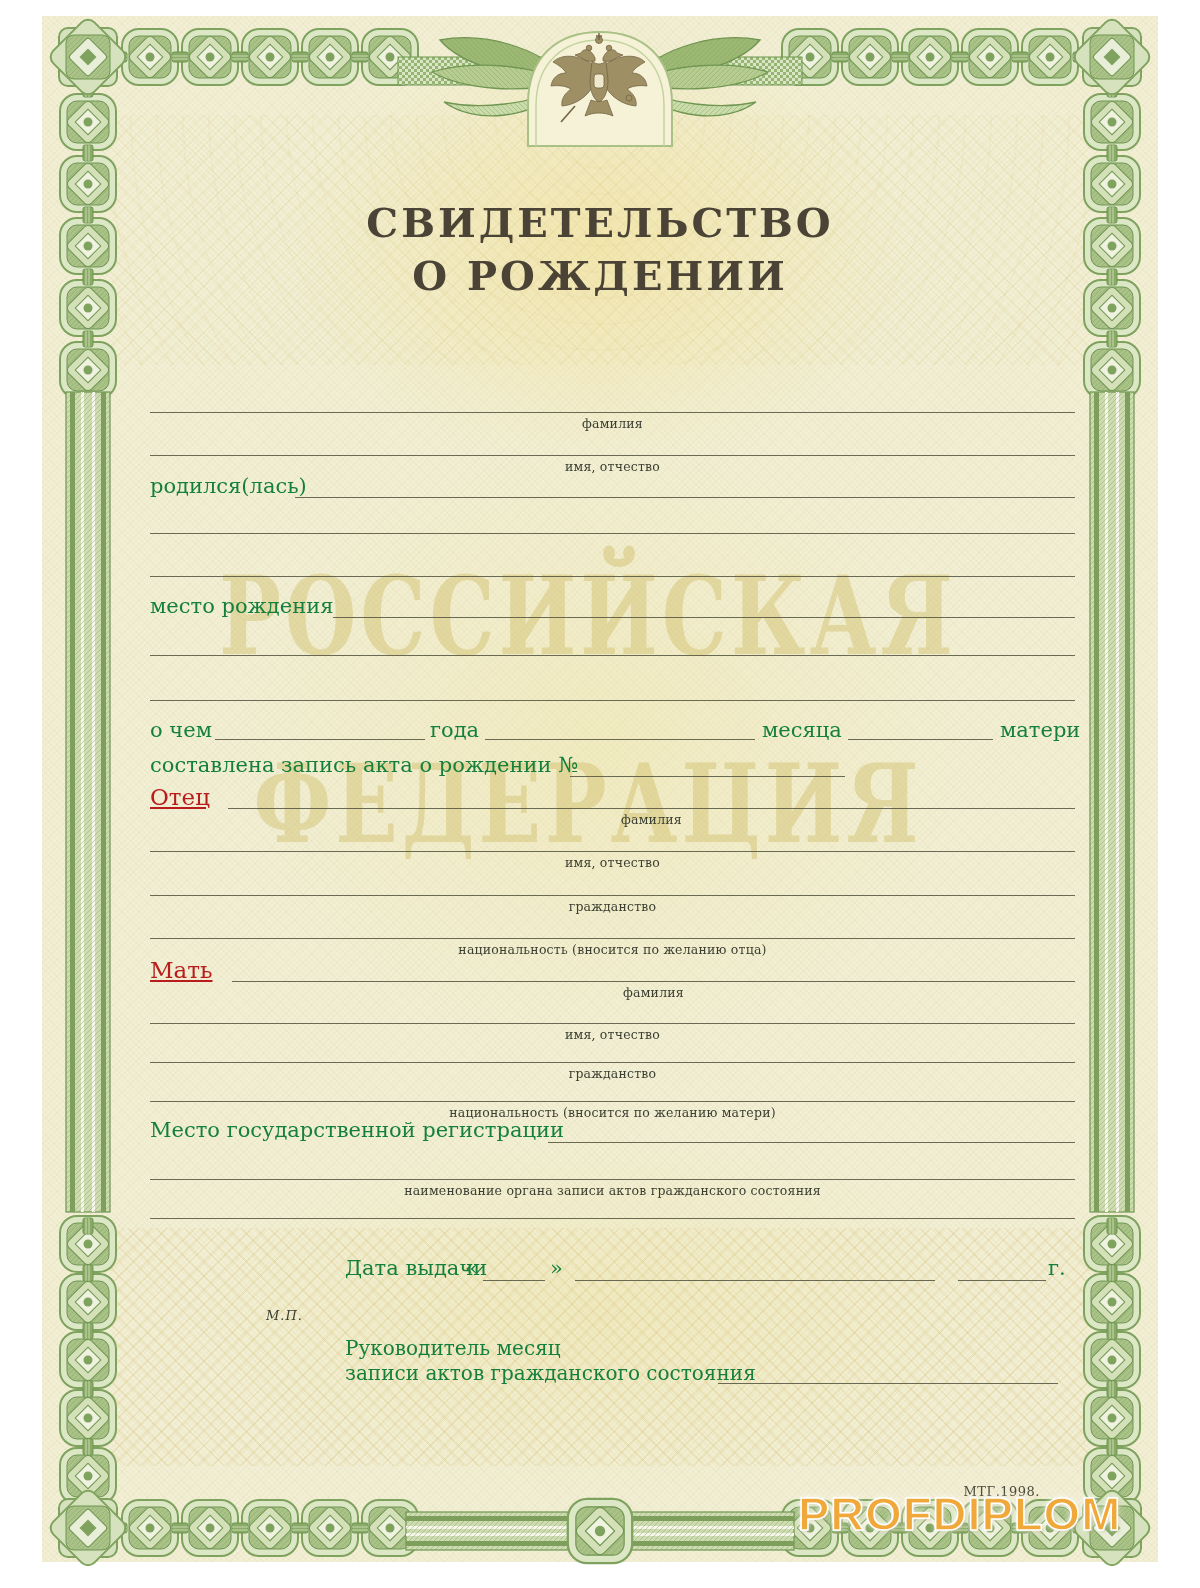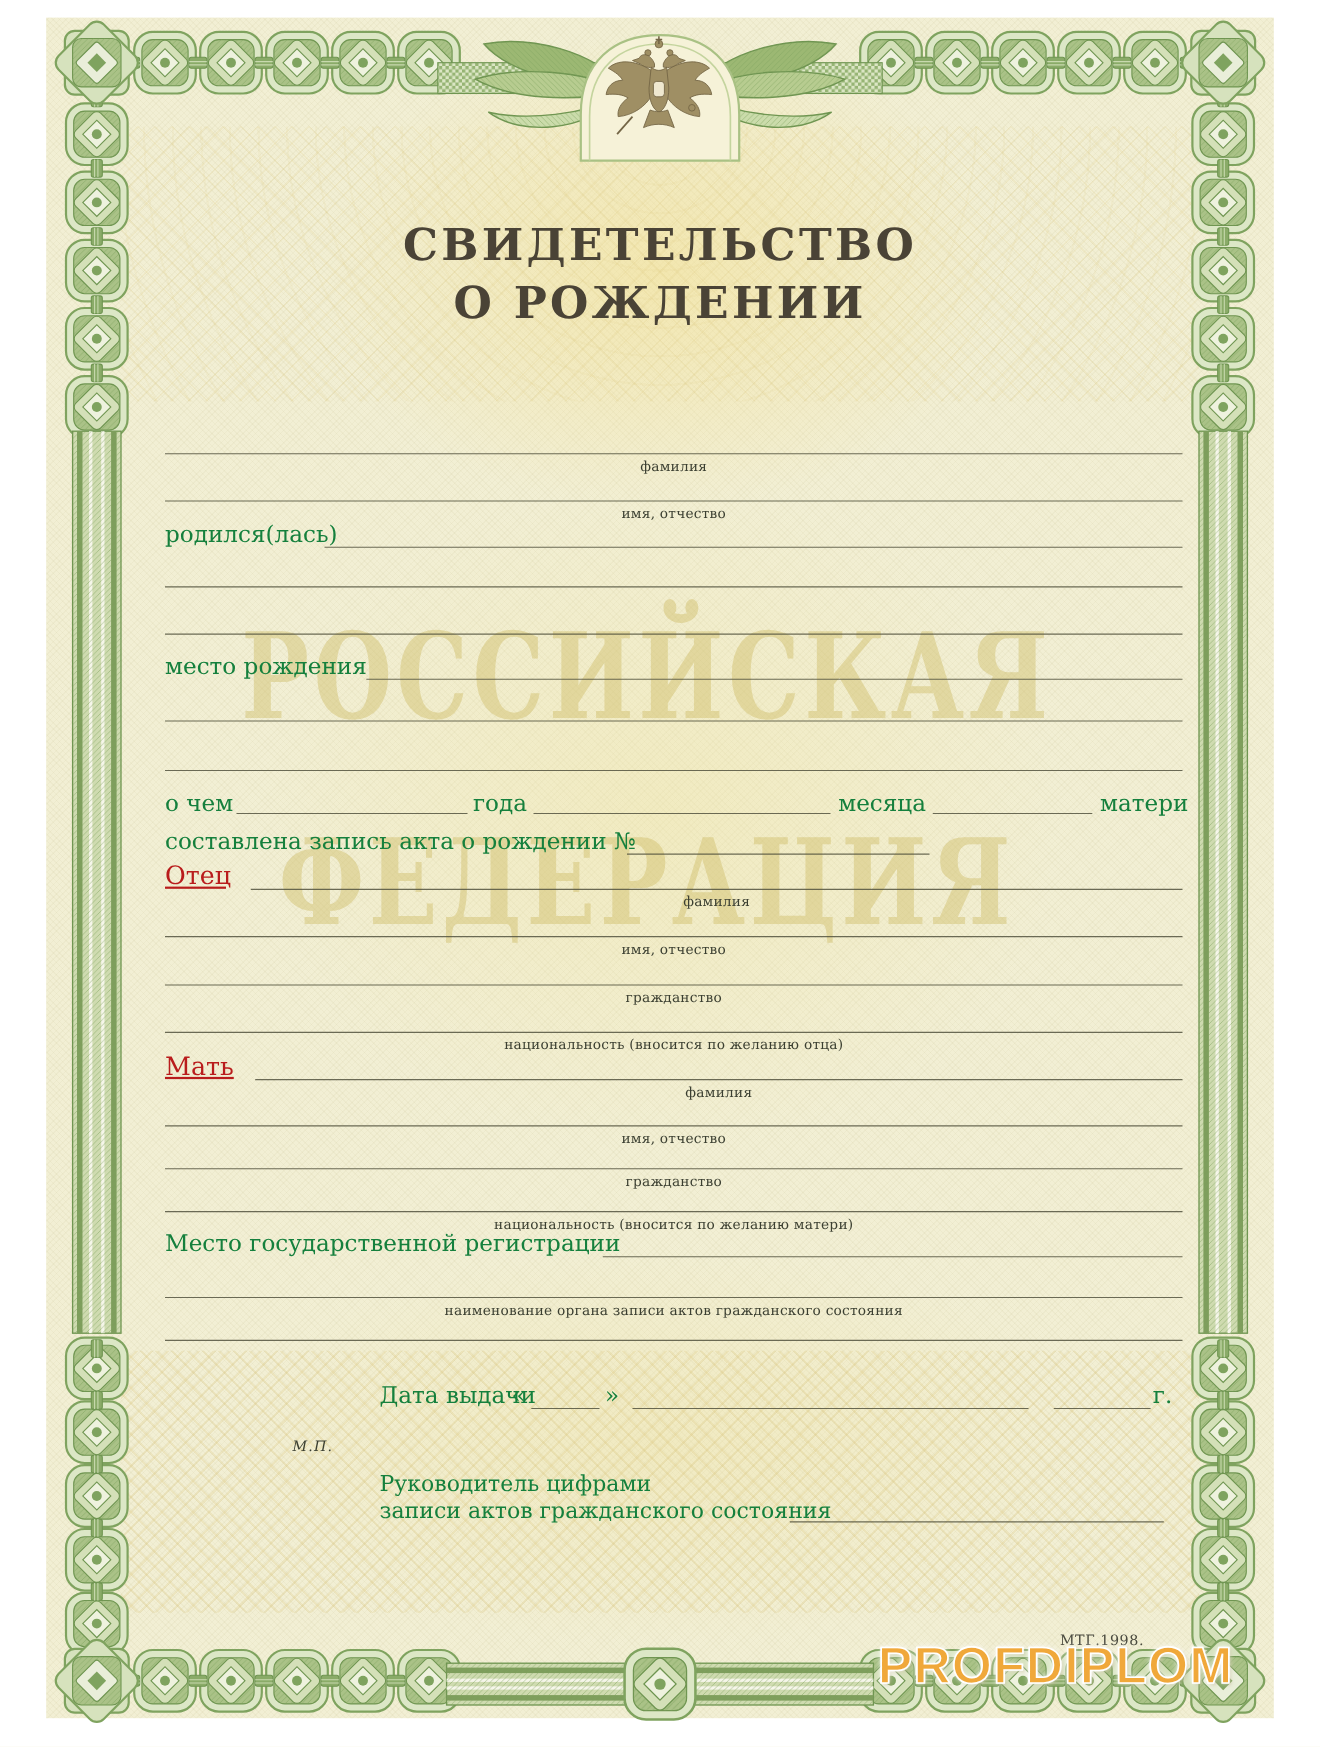--- a/index.html
+++ b/index.html
@@ -313,20 +313,20 @@
   <div class="fline" style="left:150px;top:1218px;width:925px;"></div>
 
   <div class="lbl" style="left:345px;top:1256px;">Дата выдачи</div>
   <div class="lbl" style="left:465px;top:1256px;">«</div>
   <div class="fline" style="left:483px;top:1280px;width:62px;"></div>
   <div class="lbl" style="left:550px;top:1256px;">»</div>
   <div class="fline" style="left:575px;top:1280px;width:360px;"></div>
   <div class="fline" style="left:958px;top:1280px;width:88px;"></div>
   <div class="lbl" style="left:1048px;top:1256px;">г.</div>
   <div class="lbl-sm" style="left:266px;top:1308px;font-style:italic;">М.П.</div>
-  <div class="lbl" style="left:345px;top:1336px;font-size:20px;">Руководитель цифрами</div>
+  <div class="lbl" style="left:345px;top:1336px;font-size:20px;">Руководитель месяц</div>
   <div class="lbl" style="left:345px;top:1361px;font-size:20px;">записи актов гражданского состояния</div>
   <div class="fline" style="left:718px;top:1383px;width:340px;"></div>
 
   <div id="print-code">МТГ.1998.</div>
 </div>
 
 <div id="profdiplom">PROFDIPLOM</div>
 
 </body></html>

